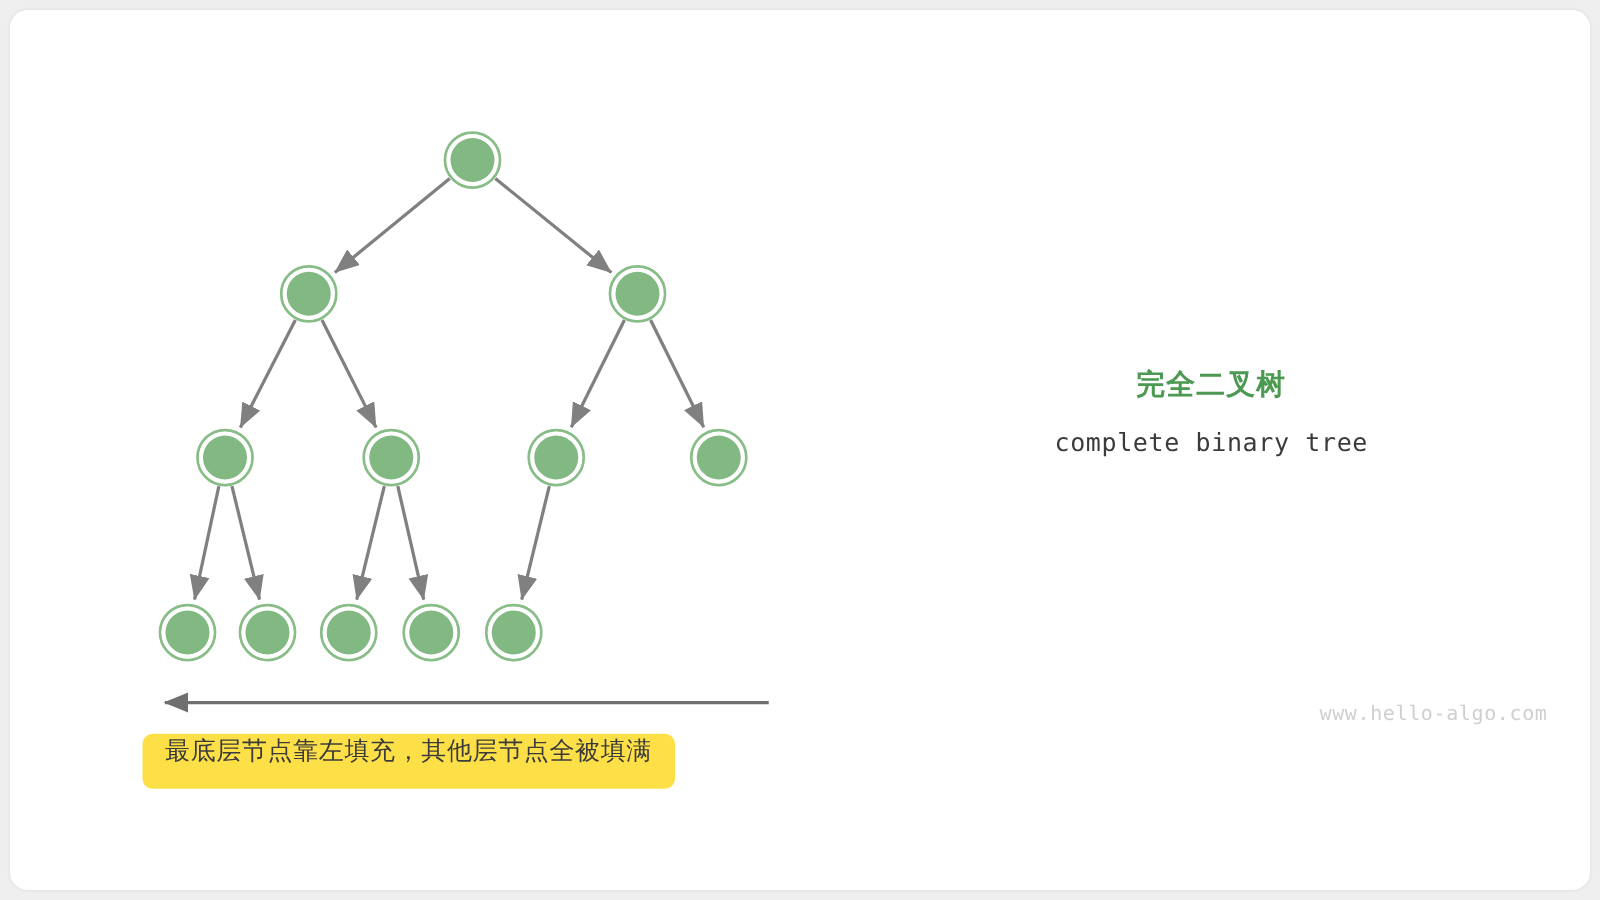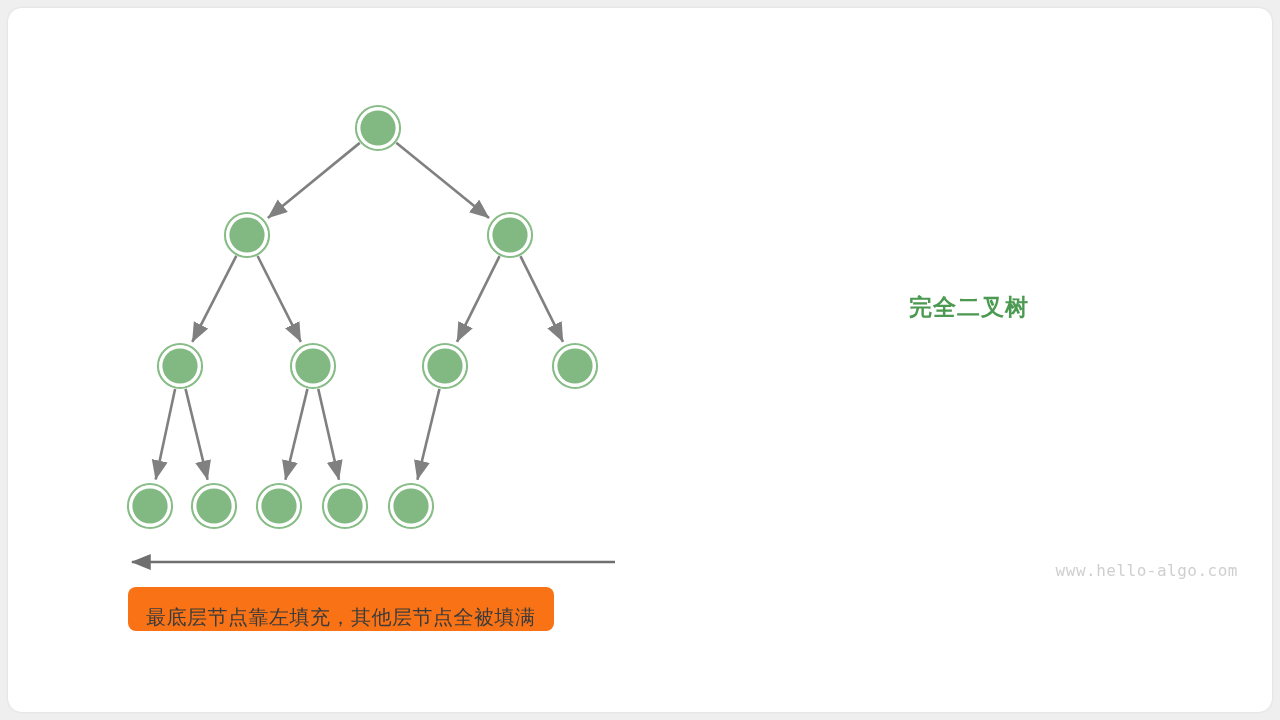--- a/index.html
+++ b/index.html
@@ -45,26 +45,26 @@
     margin-top:20px;
     font-family:"DejaVu Sans Mono", monospace;
     font-size:20px;
     color:#3b3b3b;
     letter-spacing:0.5px;
     white-space:nowrap;
   }
   
   #caption-pill {
     position:absolute;
-    left:128px; top:587px;
+    left:114px; top:587px;
     height:44px;
     padding:0 18px;
     display:flex;
-    align-items:flex-end;
-    background:#f97316;
+    align-items:flex-start;
+    background:#fde047;
     border-radius:8px;
   }
   #caption-text {
     font-size:20px;
     color:#3b3b3b;
     white-space:nowrap;
     letter-spacing:0.5px;
   }
   
   #watermark {
@@ -170,20 +170,21 @@
         </g>
       </g>
 
     <g>
       <line id="dir-arrow" x1="615" y1="562" x2="132" y2="562" stroke="#6f6f6f" stroke-width="2.6" marker-end="url(#arrowhead-dir)"></line>
     </g>
   </svg>
 
   <div id="label-block">
     <div id="title-cn">完全二叉树</div>
+    <div id="title-en">complete binary tree</div>
   </div>
 
   <div id="caption-pill">
     <span id="caption-text">最底层节点靠左填充，其他层节点全被填满</span>
   </div>
 
   <div id="watermark">www.hello-algo.com</div>
 
 </div>
 

